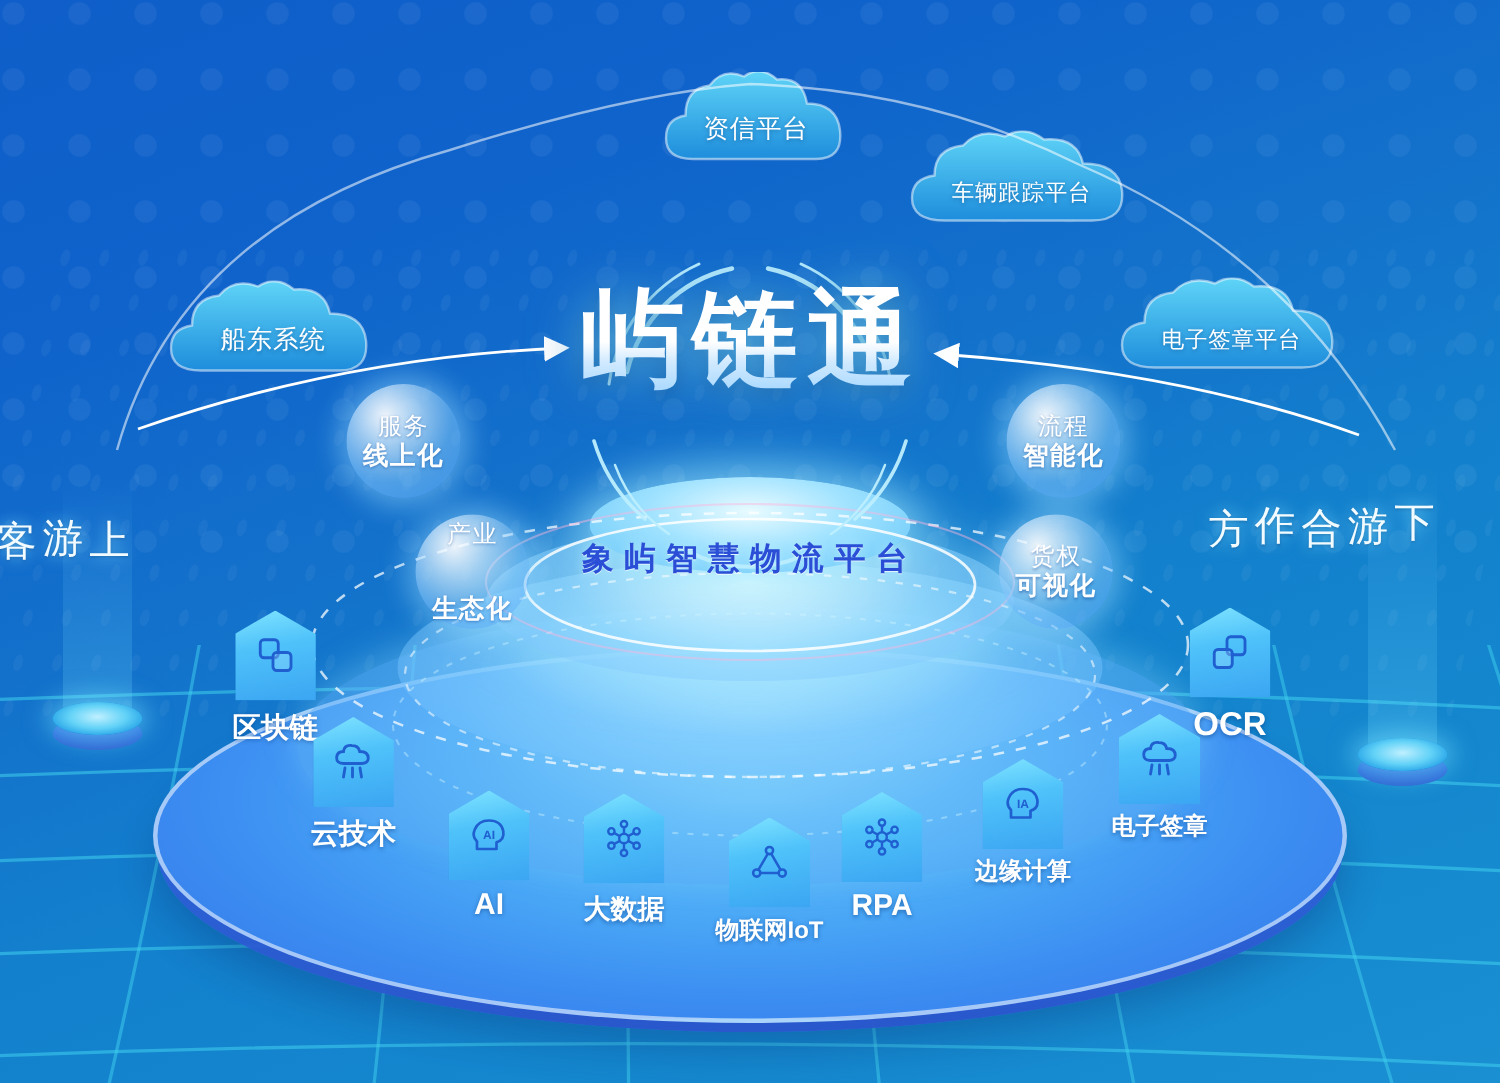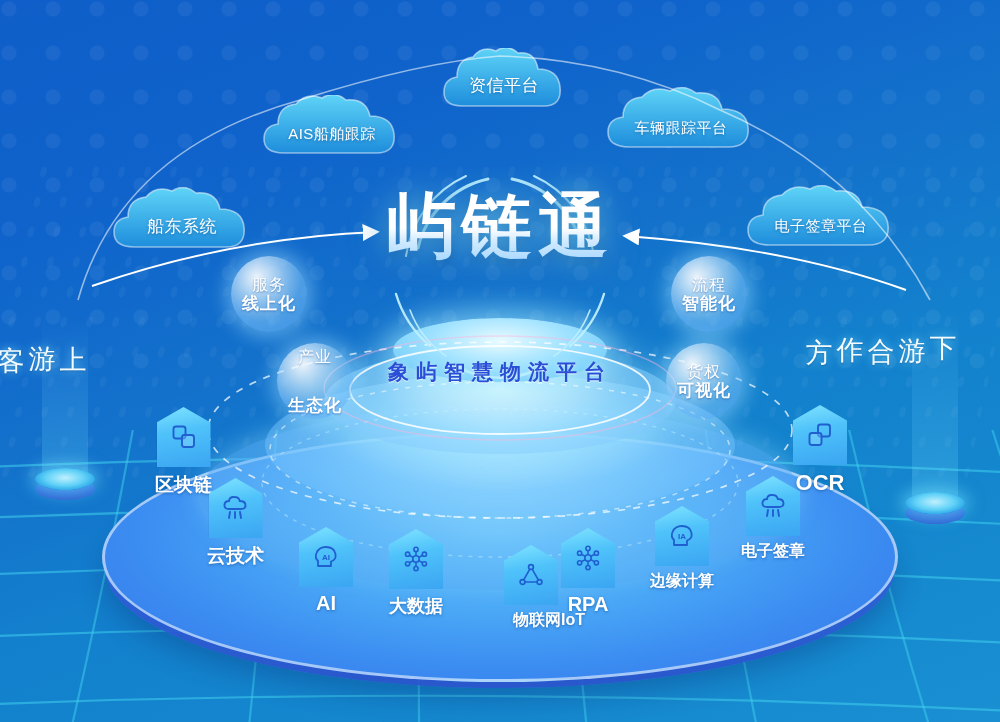--- a/index.html
+++ b/index.html
@@ -189,26 +189,20 @@
           <linearGradient id="cg1" x1="0" y1="0" x2="0" y2="1">
         <stop offset="0%" stop-color="#5fd4f7"></stop>
             <stop offset="100%" stop-color="#1e8ddc"></stop>
           </linearGradient>
         </defs>
       <path d="M22 60 Q2 60 2 45 Q2 32 16 30 Q16 12 34 10 Q44 -2 60 4 Q72 -4 84 6 Q104 4 108 22 Q130 22 132 40 Q134 60 114 60 Z" fill="url(#cg1)" stroke="rgba(255,255,255,.5)" stroke-width="1.6"></path>
     </svg>
     <span class="lbl">船东系统</span>
   </div>
 
-  <div class="cloud" style="left:262px;top:95px;width:140px;height:60px;font-size:15px;">
-    <svg class="cloudbody" viewBox="0 0 140 60">
-      <path d="M22 58 Q2 58 2 44 Q2 31 16 29 Q16 11 34 9 Q44 -3 60 3 Q72 -5 84 5 Q104 3 108 21 Q130 21 132 39 Q134 58 114 58 Z" fill="url(#cg1)" stroke="rgba(255,255,255,.5)" stroke-width="1.6"></path>
-    </svg>
-    <span class="lbl">AIS船舶跟踪</span>
-  </div>
 
   <div class="cloud" style="left:442px;top:48px;width:124px;height:60px;font-size:17px;text-align:right;">
     <svg class="cloudbody" viewBox="0 0 124 60">
       <path d="M20 58 Q2 58 2 44 Q2 31 15 29 Q15 11 31 9 Q40 -3 54 3 Q65 -5 76 5 Q93 3 96 21 Q116 21 118 39 Q120 58 102 58 Z" fill="url(#cg1)" stroke="rgba(255,255,255,.5)" stroke-width="1.6"></path>
     </svg>
     <span class="lbl">资信平台</span>
   </div>
 
   <div class="cloud" style="left:606px;top:87px;width:150px;height:62px;font-size:15px;">
     <svg class="cloudbody" viewBox="0 0 150 62">
@@ -355,21 +349,21 @@
 
   <div class="tech" style="left:477px;top:545px;">
     <div class="hex">
       <svg width="26" height="24" viewBox="0 0 26 24" fill="none" stroke="#1f5fd0" stroke-width="1.7">
         <circle cx="13" cy="4" r="2.4"></circle>
           <circle cx="4.5" cy="19" r="2.4"></circle>
           <circle cx="21.5" cy="19" r="2.4"></circle>
         <path d="M11.8 6.2 L5.7 16.8 M14.2 6.2 L20.3 16.8 M6.9 19 L19.1 19"></path>
       </svg>
     </div>
-    <div class="tlabel" style="font-size:16px;margin-left:36px;">物联网IoT</div>
+    <div class="tlabel" style="font-size:16px;">物联网IoT</div>
   </div>
 
   <div class="tech" style="left:561px;top:528px;">
     <div class="hex">
       <svg width="26" height="26" viewBox="0 0 26 26" fill="none" stroke="#1f5fd0" stroke-width="1.6">
         <circle cx="13" cy="13" r="3.2"></circle>
         <circle cx="13" cy="3.4" r="2.1"></circle>
           <circle cx="13" cy="22.6" r="2.1"></circle>
         <circle cx="4.6" cy="8.2" r="2.1"></circle>
           <circle cx="21.4" cy="8.2" r="2.1"></circle>

